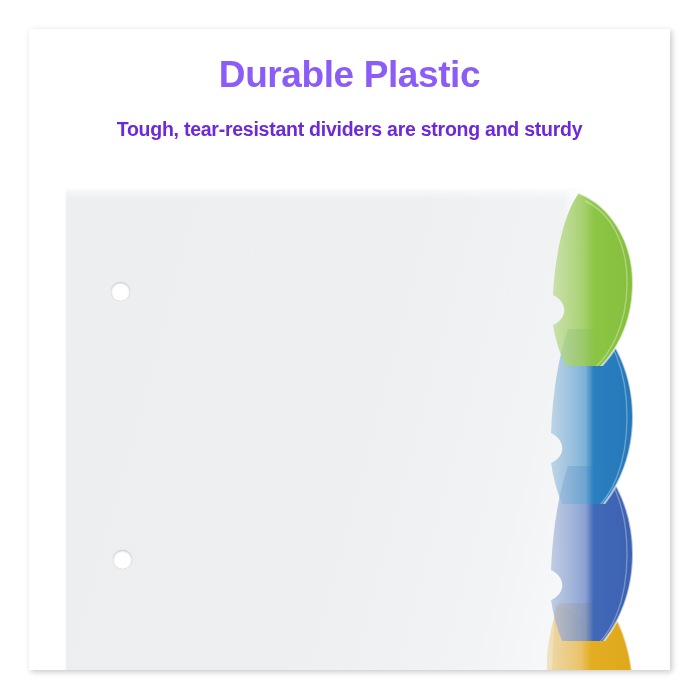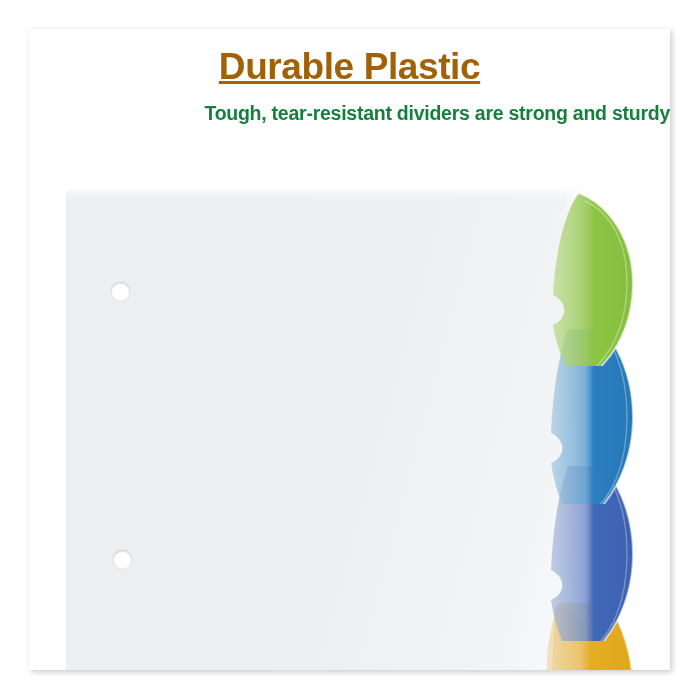--- a/index.html
+++ b/index.html
@@ -21,38 +21,36 @@
     overflow:hidden;
   }
 
   
   #headline-block{
     position:absolute;
     left:0; top:0; width:641px;
     text-align:center;
   }
   #product-title{
-    margin:0;
+    margin:8px;
     padding-top:18px;
     font-size:37px;
     font-weight:bold;
     letter-spacing:-0.4px;
-    color:#a16207;
+    color:#8b5cf6;
     line-height:1.1;
-    text-decoration:underline;
   }
   #product-subtitle{
     margin:0;
     padding-top:12px;
     font-size:19.5px;
     font-weight:bold;
-    color:#15803d;
+    color:#6d28d9;
     line-height:1.35;
     letter-spacing:-0.25px;
-    text-align:right;
   }
 
   
   #divider-sheet{
     position:absolute;
     left:37px; top:161px;
     width:519px; height:480px;
     background:linear-gradient(105deg,#eceef0 0%,#edeff1 55%,#f1f3f5 82%,#f7f8f9 95%,#fbfcfc 100%);
     border-radius:2px 6px 0 0;
     box-shadow:0 0 3px rgba(0,0,0,.05);

